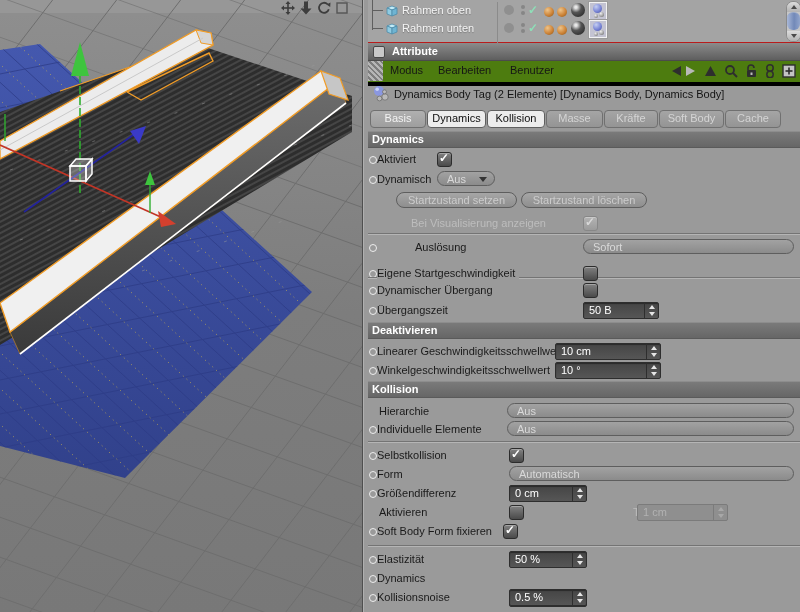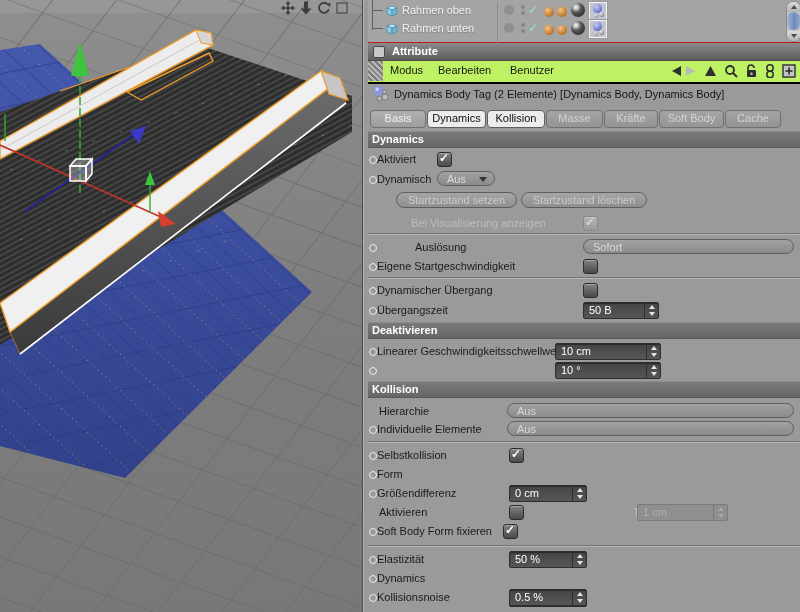--- a/index.html
+++ b/index.html
@@ -47,22 +47,22 @@
   .sb-thumb{position:absolute;left:0;top:10px;width:13px;height:17px;border-radius:6px;
      background:linear-gradient(90deg,#a9b8d8,#7289b8 55%,#91a5cc);border-top:1px solid #98a8c8;}
   .tri-up{width:0;height:0;border-left:3px solid transparent;border-right:3px solid transparent;border-bottom:4px solid #4a4a4a;}
   .tri-dn{width:0;height:0;border-left:3px solid transparent;border-right:3px solid transparent;border-top:4px solid #4a4a4a;}
   
   #attr-titlebar{left:368px;top:43px;width:432px;height:17px;
      background:linear-gradient(#8b8b8b,#5e5e5e);border-bottom:1px solid #4c4c4c;}
   #attr-widget{position:absolute;left:5px;top:3px;width:10px;height:10px;background:#c8c8c8;
      border:1px solid #474747;border-radius:2px;}
   #attr-title{position:absolute;left:24px;top:2px;color:#fff;font-weight:bold;}
-  #menubar{left:368px;top:61px;width:432px;height:21px;background:#bef264;
-     border-bottom:2px solid #000000;}
+  #menubar{left:368px;top:61px;width:432px;height:21px;background:#4d7c0f;
+     border-bottom:4px solid #000000;}
   #menu-grip{position:absolute;left:0;top:0;width:15px;height:20px;
      background:repeating-linear-gradient(45deg,#b6b6b6 0 2px,#7e7e7e 2px 4px);}
   .menu-item{position:absolute;top:3px;color:#161616;}
   #menu-icons{position:absolute;right:4px;top:2px;display:flex;gap:7px;align-items:center;height:16px;}
   #sel-row{left:368px;top:83px;width:432px;height:24px;}
   #sel-icon{position:absolute;left:4px;top:2px;width:18px;height:18px;}
   #sel-text{position:absolute;left:26px;top:5px;color:#141414;}
   
   .tab{position:absolute;top:110px;height:16px;border:1px solid #707070;border-radius:4px;
        text-align:center;line-height:15px;color:#d4d4d4;
@@ -465,21 +465,21 @@
         <div class="mark">✓</div>
       </div>
     </div>
     <div class="sep" style="top: 233px;"></div>
     <div class="row" style="top: 239px;">
       <div class="kf-circle"></div>
       <div class="dots" style="left: 379px; width: 199px;"></div>
       <div class="rlabel" style="left: 377px; margin-left: 38px;">Auslösung</div>
       <div class="pill" style="left: 583px; width: 211px;">Sofort</div>
     </div>
-    <div class="row" style="top: 258px;">
+    <div class="row" style="top: 265px;">
       <div class="kf-circle"></div>
       <div class="dots" style="left: 379px; width: 199px;"></div>
       <div class="rlabel" style="left: 377px;">Eigene Startgeschwindigkeit</div>
       <div class="checkbox" style="left: 583px;"></div>
     </div>
     <div class="sep" style="top: 277px;"></div>
     <div class="row" style="top: 282px;">
       <div class="kf-circle"></div>
       <div class="dots" style="left: 379px; width: 199px;"></div>
       <div class="rlabel" style="left: 377px;">Dynamischer Übergang</div>
@@ -506,20 +506,21 @@
         <div class="val">10 cm</div>
         <div class="btns">
           <div class="u"></div>
           <div class="d"></div>
         </div>
       </div>
     </div>
     <div class="row" style="top: 362px;">
       <div class="kf-circle"></div>
       <div class="dots" style="left: 379px; width: 171px;"></div>
+      <div class="rlabel" style="left: 377px;">Winkelgeschwindigkeitsschwellwert</div>
       <div class="spin" style="left: 555px; width: 104px;">
         <div class="val">10 °</div>
         <div class="btns">
           <div class="u"></div>
           <div class="d"></div>
         </div>
       </div>
     </div>
     <div class="sect-hdr" style="top: 381px;">Kollision</div>
     <div class="row" style="top: 403px;">
@@ -539,20 +540,21 @@
       <div class="dots" style="left: 379px; width: 125px;"></div>
       <div class="rlabel" style="left: 377px;">Selbstkollision</div>
       <div class="checkbox" style="left: 509px;">
         <div class="mark">✓</div>
       </div>
     </div>
     <div class="row" style="top: 466px;">
       <div class="kf-circle"></div>
       <div class="dots" style="left: 379px; width: 125px;"></div>
       <div class="rlabel" style="left: 377px;">Form</div>
+      <div class="pill" style="left: 509px; width: 285px;">Automatisch</div>
     </div>
     <div class="row" style="top: 485px;">
       <div class="kf-circle"></div>
       <div class="dots" style="left: 379px; width: 125px;"></div>
       <div class="rlabel" style="left: 377px;">Größendifferenz</div>
       <div class="spin" style="left: 509px; width: 76px;">
         <div class="val">0 cm</div>
         <div class="btns">
           <div class="u"></div>
           <div class="d"></div>

